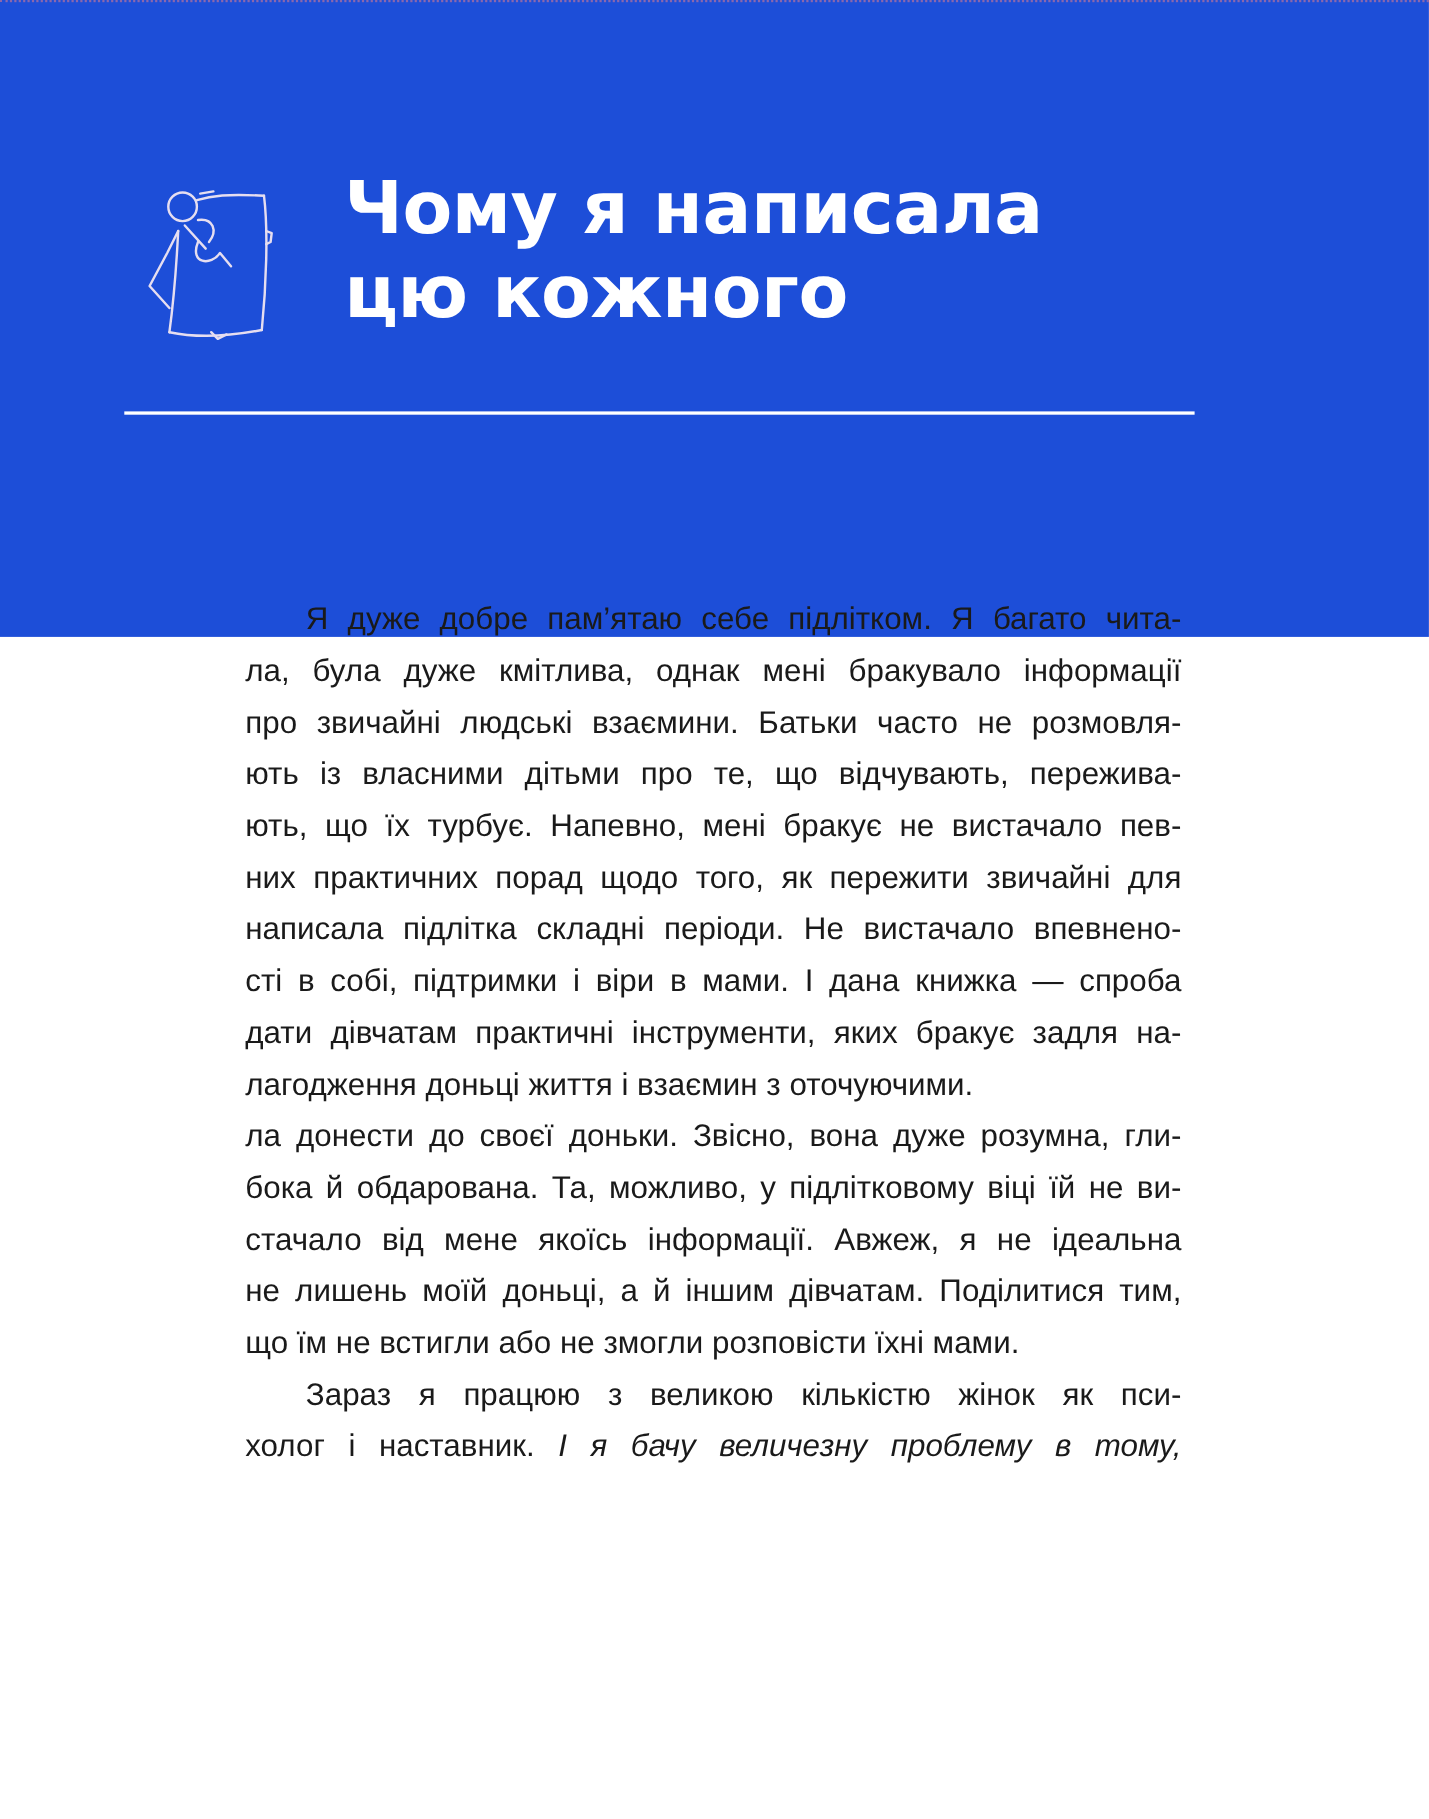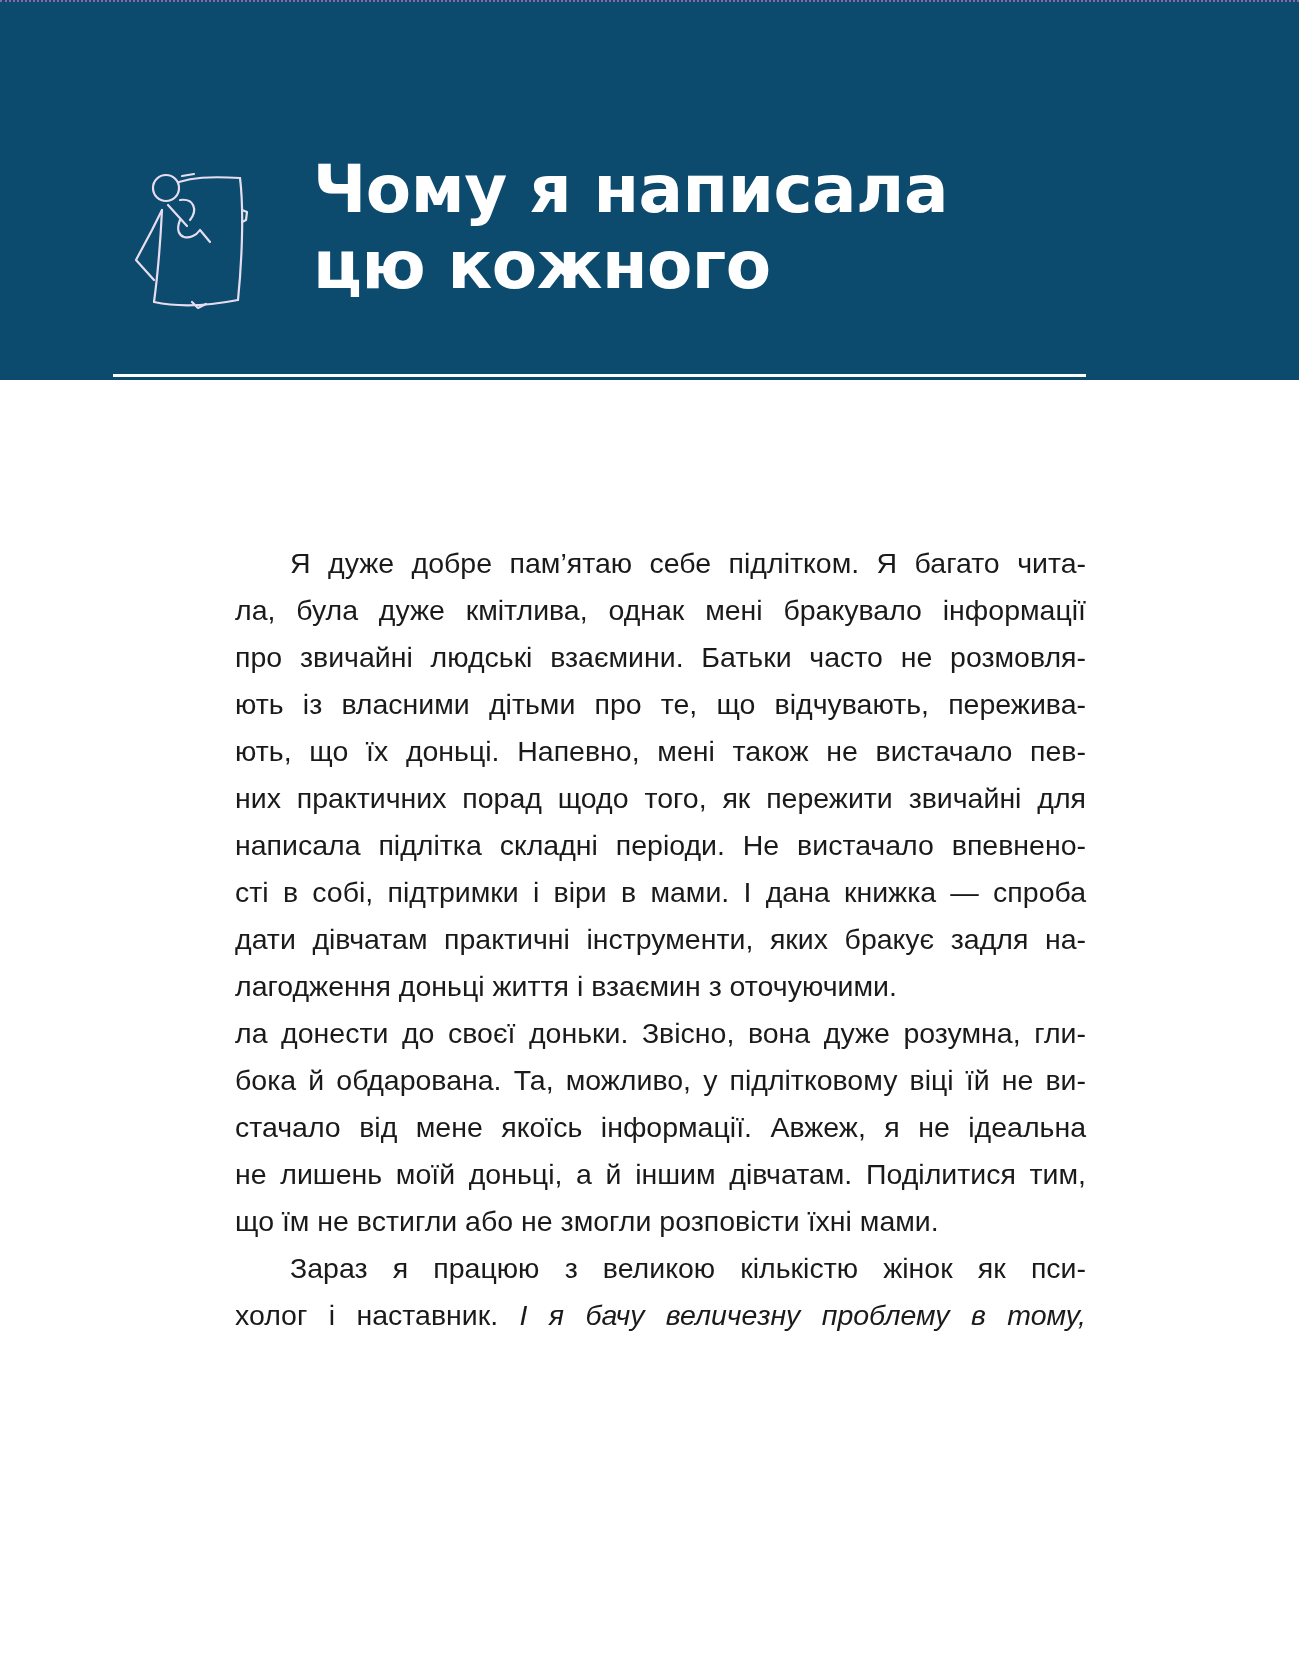--- a/index.html
+++ b/index.html
@@ -8,22 +8,22 @@
       height: 1654px;
       background: #ffffff;
       position: relative;
       overflow: hidden;
       font-family: "Liberation Sans", sans-serif;
     }
     .header-band {
       position: absolute;
       left: 0; top: 0;
       width: 1299px;
-      height: 380px;
-      background: #0c4a6e;
+      height: 579px;
+      background: #1d4ed8;
       border-top: 2px dotted #8a68ad;
       box-sizing: border-box;
     }
     .chapter-icon {
       position: absolute;
       left: 132px;
       top: 168px;
       width: 135px;
       height: 150px;
     }
@@ -43,21 +43,21 @@
     .title-rule {
       position: absolute;
       left: 113px;
       top: 372px;
       width: 973px;
       height: 3px;
       background: #ffffff;
     }
     .body-text {
       position: absolute;
-      left: 235px;
+      left: 223px;
       top: 540px;
       width: 851px;
       color: #1a1a1a;
       font-family: "Liberation Sans", sans-serif;
       font-size: 28.5px;
       line-height: 47px;
     }
     .body-text .line {
       display: block;
       white-space: nowrap;
@@ -96,21 +96,21 @@
   <div class="title-rule"></div>
 </div>
 
 <div class="body-text">
 
   <div>
     <span class="line indent">Я дуже добре пам’ятаю себе підлітком. Я багато чита-</span>
     <span class="line">ла, була дуже кмітлива, однак мені бракувало інформації</span>
     <span class="line">про звичайні людські взаємини. Батьки часто не розмовля-</span>
     <span class="line">ють із власними дітьми про те, що відчувають, пережива-</span>
-    <span class="line">ють, що їх доньці. Напевно, мені також не вистачало пев-</span>
+    <span class="line">ють, що їх турбує. Напевно, мені бракує не вистачало пев-</span>
     <span class="line">них практичних порад щодо того, як пережити звичайні для</span>
     <span class="line">написала підлітка складні періоди. Не вистачало впевнено-</span>
     <span class="line">сті в собі, підтримки і віри в мами. І дана книжка — спроба</span>
     <span class="line">дати дівчатам практичні інструменти, яких бракує задля на-</span>
     <span class="line last">лагодження доньці життя і взаємин з оточуючими.</span>
   </div>
 
   <div>
     <span class="line">ла донести до своєї доньки. Звісно, вона дуже розумна, гли-</span>
     <span class="line">бока й обдарована. Та, можливо, у підлітковому віці їй не ви-</span>

